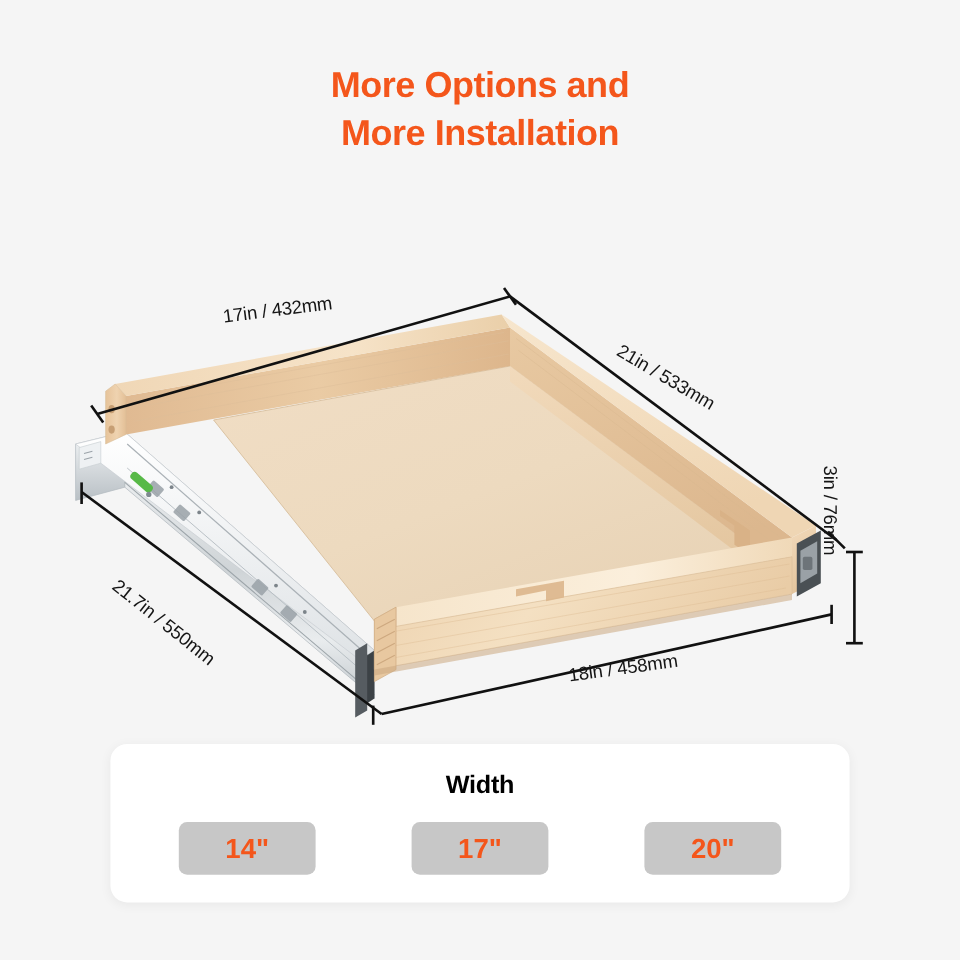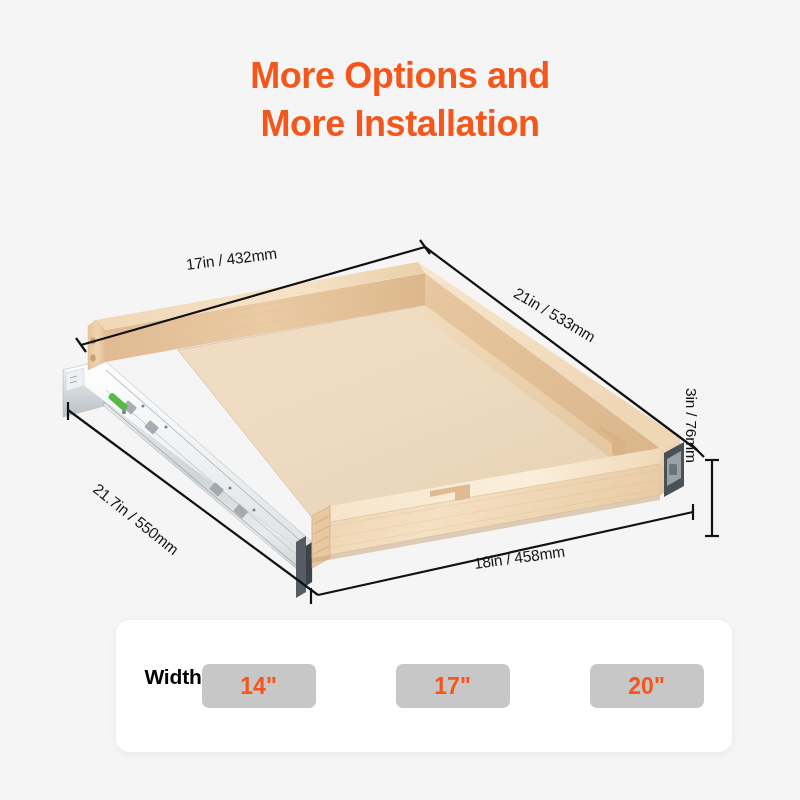--- a/index.html
+++ b/index.html
@@ -16,21 +16,21 @@
   }
 
   
   .headline {
     position: absolute;
     top: 52px;
     left: 0;
     width: 800px;
     text-align: center;
     color: #f4561b;
-    font-size: 36px;
+    font-size: 30px;
     font-weight: bold;
     line-height: 1.32;
     letter-spacing: -0.4px;
   }
   .headline .line {
     display: block;
   }
 
   
   .stage {
@@ -63,24 +63,23 @@
   .width-card {
     position: absolute;
     left: 92px;
     top: 620px;
     width: 616px;
     height: 132px;
     background: #ffffff;
     border-radius: 14px;
     box-shadow: 0 2px 10px rgba(0,0,0,0.055);
     display: flex;
-    flex-direction: row;
+    flex-direction: column;
     align-items: center;
     justify-content: center;
-    margin-left: 24px;
   }
   .width-title {
     color: #000000;
     font-size: 21px;
     font-weight: bold;
     margin-bottom: 18px;
     letter-spacing: -0.2px;
   }
   .width-options {
     display: flex;

